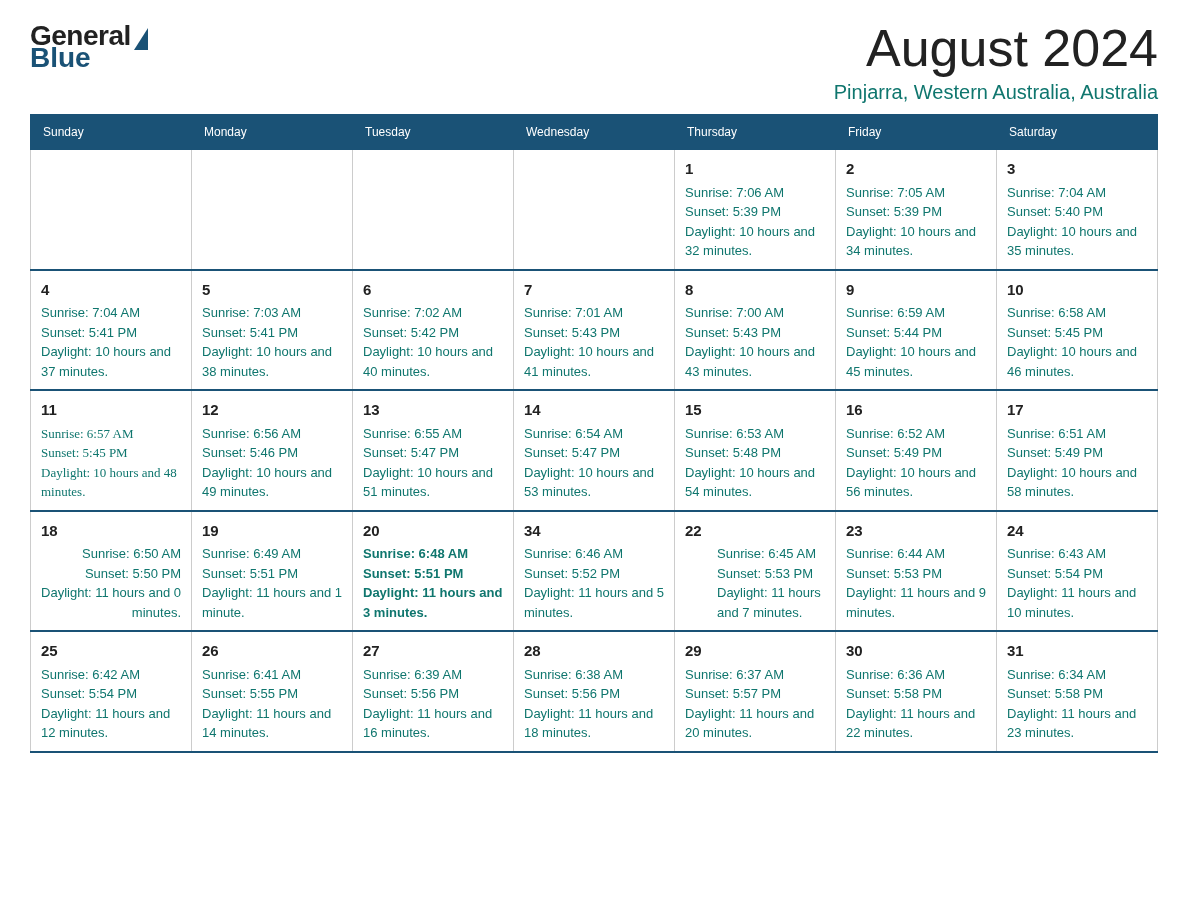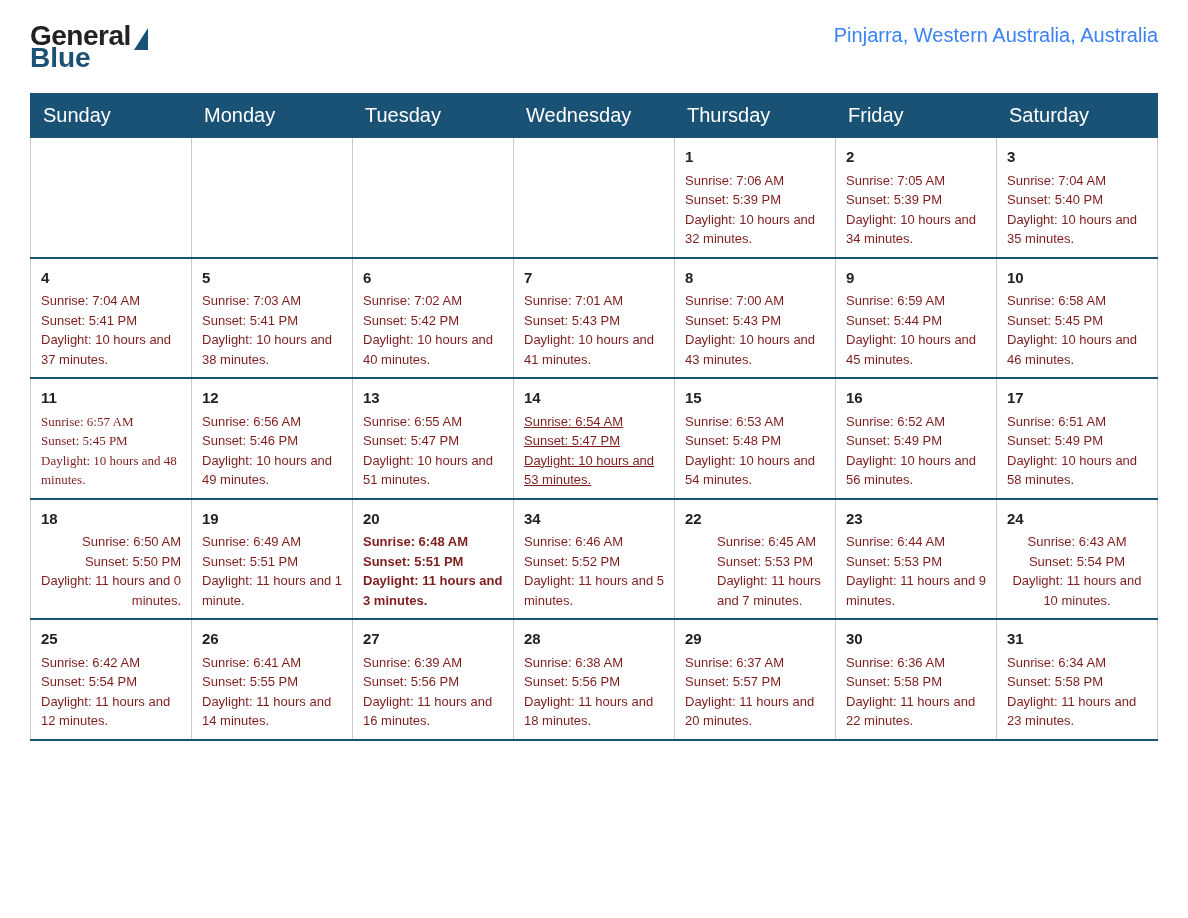--- a/index.html
+++ b/index.html
@@ -8,21 +8,21 @@
       background: #fff;
       color: #222;
       width: 1188px;
       min-height: 918px;
       padding: 20px 30px;
     }
     .header {
       display: flex;
       align-items: flex-start;
       justify-content: space-between;
-      margin-bottom: 19px;
+      margin-bottom: 10px;
     }
     .logo {
       display: flex;
       flex-direction: column;
       align-items: flex-start;
     }
     .logo-text {
       display: flex;
       align-items: center;
     }
@@ -52,32 +52,32 @@
       text-align: right;
     }
     .month-title {
       font-size: 52px;
       font-weight: 300;
       color: #222;
       line-height: 1.1;
     }
     .location {
       font-size: 20px;
-      color: #3b82f6;
+      color: #0f766e;
       margin-top: 4px;
     }
     table {
       width: 100%;
       border-collapse: collapse;
       margin-top: 10px;
     }
     thead th {
       background-color: #1a5276;
       color: #fff;
-      font-size: 20px;
+      font-size: 12px;
       font-weight: normal;
       padding: 10px 12px;
       text-align: left;
       border: 1px solid #1a5276;
     }
     tbody td {
       vertical-align: top;
       padding: 8px 10px;
       border: 1px solid #ccc;
       font-size: 13px;
@@ -89,41 +89,42 @@
       border-bottom: 2px solid #1a5276;
     }
     .day-num {
       font-size: 15px;
       font-weight: bold;
       color: #222;
       display: block;
       margin-bottom: 2px;
     }
     .day-info {
-      color: #7f1d1d;
+      color: #0f766e;
       font-size: 13px;
     }
     td.empty {
       background: #fff;
     }
   </style>
 </head>
 <body>
 
 <div class="header">
   <div class="logo">
     <div class="logo-text">
       <span class="logo-general">General</span>
       <div class="logo-triangle"></div>
     </div>
     <div style="display:flex;align-items:center;margin-top:-6px;">
       <span class="logo-line2">Blue</span>
     </div>
   </div>
   <div class="title-block">
+    <div class="month-title">August 2024</div>
     <div class="location">Pinjarra, Western Australia, Australia</div>
   </div>
 </div>
 
 <table>
   <thead>
     <tr>
     <th>Sunday</th>
         <th>Monday</th>
         <th>Tuesday</th>
@@ -216,21 +217,21 @@
 Daylight: 10 hours and 49 minutes.</div>
         </td>
         <td>
           <span class="day-num">13</span>
           <div class="day-info" style="white-space: pre-line;">Sunrise: 6:55 AM
 Sunset: 5:47 PM
 Daylight: 10 hours and 51 minutes.</div>
         </td>
         <td>
           <span class="day-num">14</span>
-          <div class="day-info" style="white-space: pre-line; text-decoration: underline;">Sunrise: 6:54 AM
+          <div class="day-info" style="white-space: pre-line;">Sunrise: 6:54 AM
 Sunset: 5:47 PM
 Daylight: 10 hours and 53 minutes.</div>
         </td>
         <td>
           <span class="day-num">15</span>
           <div class="day-info" style="white-space: pre-line;">Sunrise: 6:53 AM
 Sunset: 5:48 PM
 Daylight: 10 hours and 54 minutes.</div>
         </td>
         <td>
@@ -278,21 +279,21 @@
 Daylight: 11 hours and 7 minutes.</div>
         </td>
         <td>
           <span class="day-num">23</span>
           <div class="day-info" style="white-space: pre-line;">Sunrise: 6:44 AM
 Sunset: 5:53 PM
 Daylight: 11 hours and 9 minutes.</div>
         </td>
         <td>
           <span class="day-num">24</span>
-          <div class="day-info" style="white-space: pre-line; text-align: center;">Sunrise: 6:43 AM
+          <div class="day-info" style="white-space: pre-line;">Sunrise: 6:43 AM
 Sunset: 5:54 PM
 Daylight: 11 hours and 10 minutes.</div>
         </td>
       </tr>
       <tr>
         <td>
           <span class="day-num">25</span>
           <div class="day-info" style="white-space: pre-line;">Sunrise: 6:42 AM
 Sunset: 5:54 PM
 Daylight: 11 hours and 12 minutes.</div>

